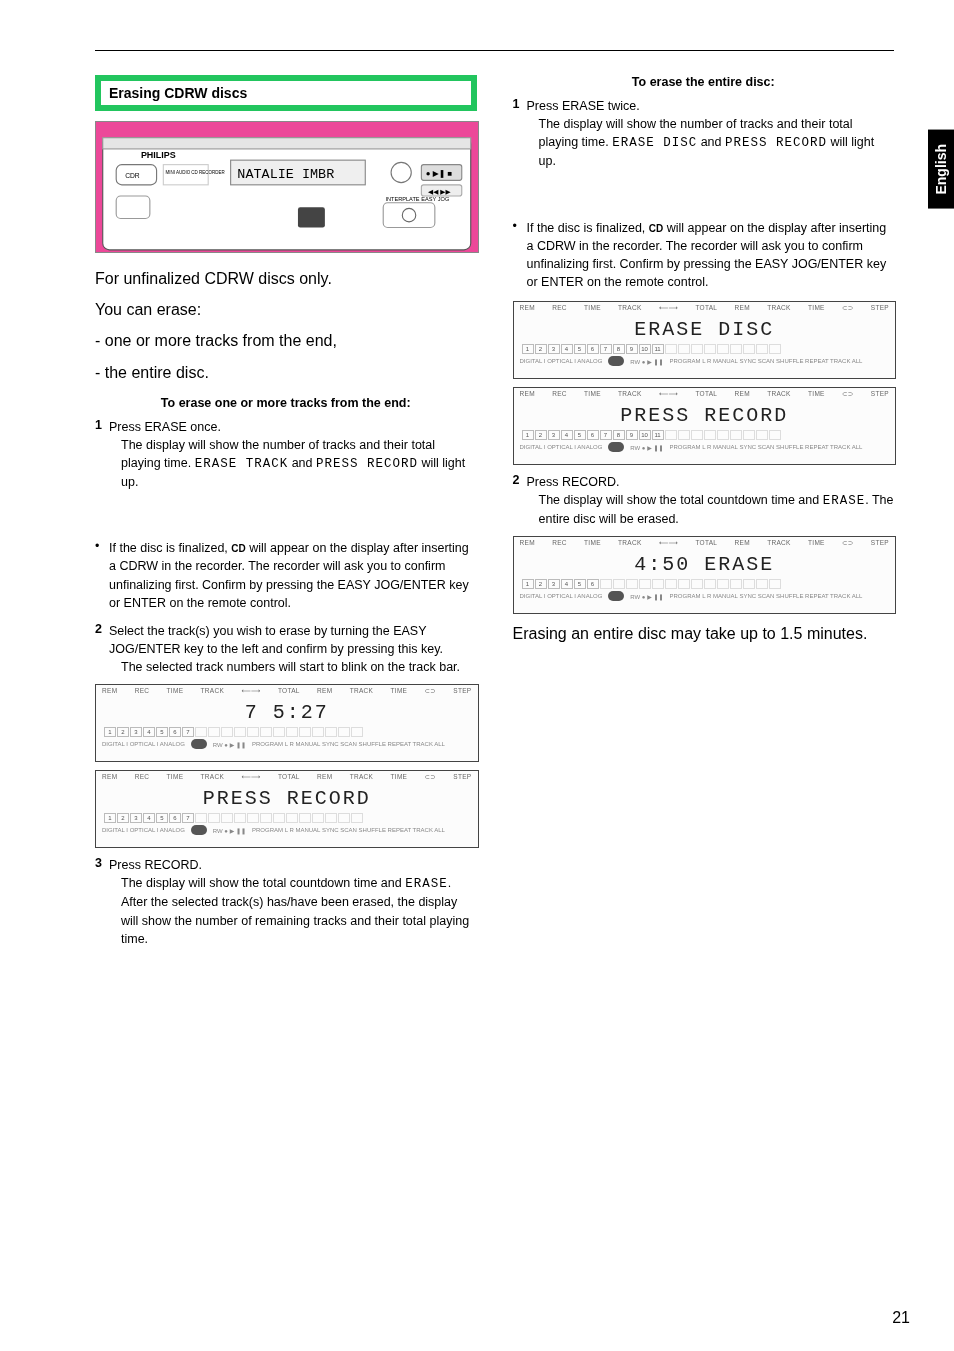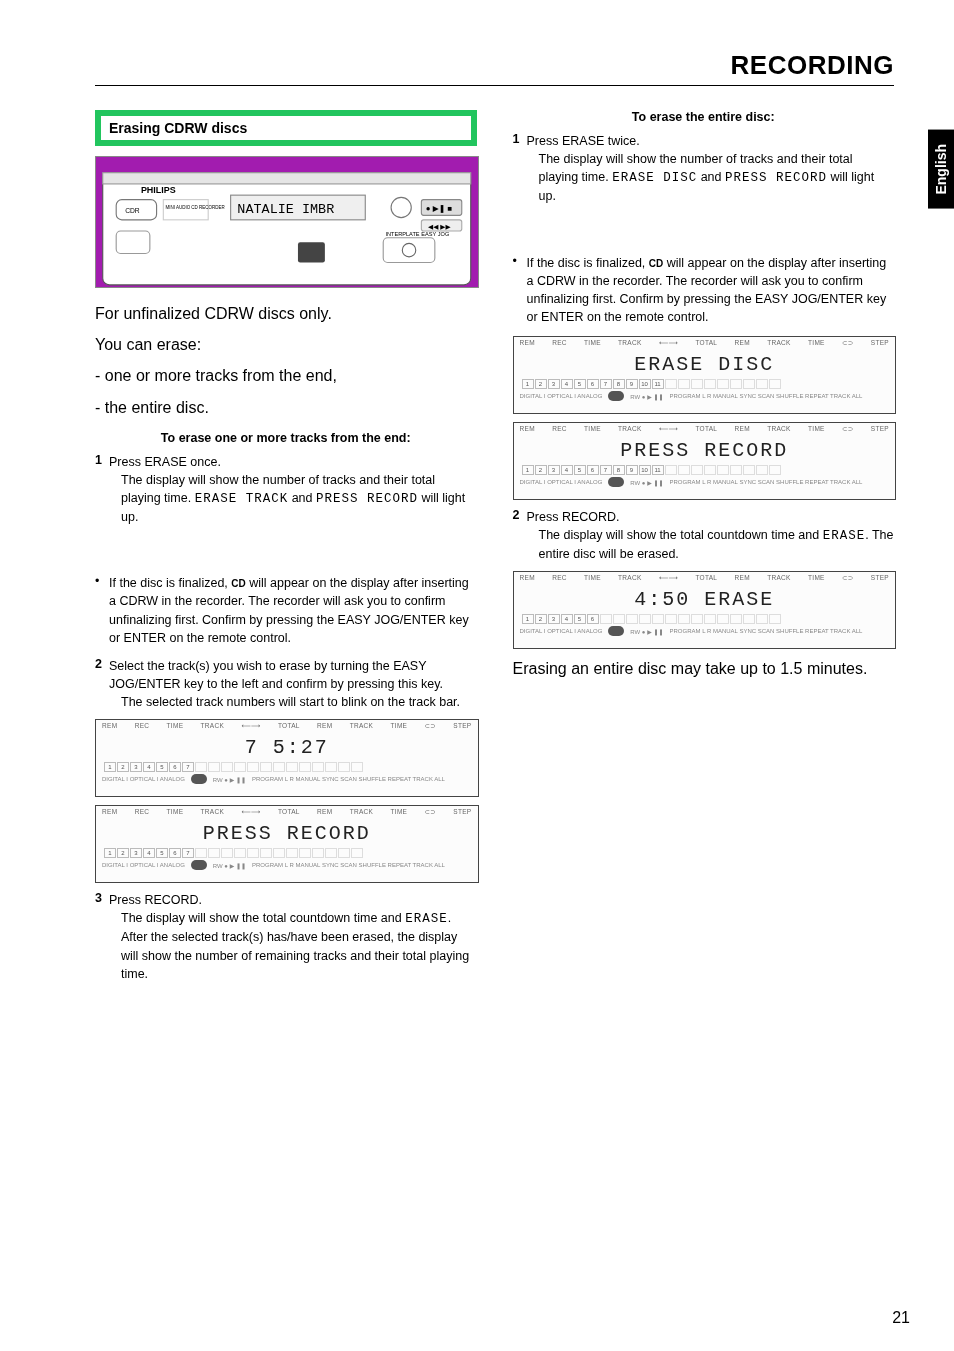--- a/index.html
+++ b/index.html
@@ -44,21 +44,21 @@
     font-size: 14px;
     margin-bottom: 10px;
     display: inline-block;
     width: 100%;
     box-sizing: border-box;
   }
   .device-illustration {
     width: 100%;
     height: 130px;
     border: 1px solid #888;
-    background: #a21caf;
+    background: #ec4899;
     position: relative;
     margin-bottom: 14px;
   }
   .device-illustration svg { position:absolute; inset:0; }
   p { margin: 0 0 8px 0; font-size: 16px; line-height: 1.45; }
   .sub-heading {
     font-weight: bold;
     font-size: 12.5px;
     margin: 12px 0 8px 0;
     text-align: center;
@@ -125,21 +125,20 @@
     position: absolute;
     bottom: 24px;
     right: 44px;
     font-size: 16px;
   }
 </style>
 </head>
 <body>
 
 <div class="page">
-  <div class="header-title">RECORDING</div>
   <hr class="header-rule">
 
   <div class="columns">
 
     <div class="col">
       <div class="section-title">Erasing CDRW discs</div>
 
       <div class="device-illustration">
         <svg viewBox="0 0 340 130">
           <rect x="6" y="14" width="328" height="100" rx="6" fill="#fff" stroke="#555"></rect>

